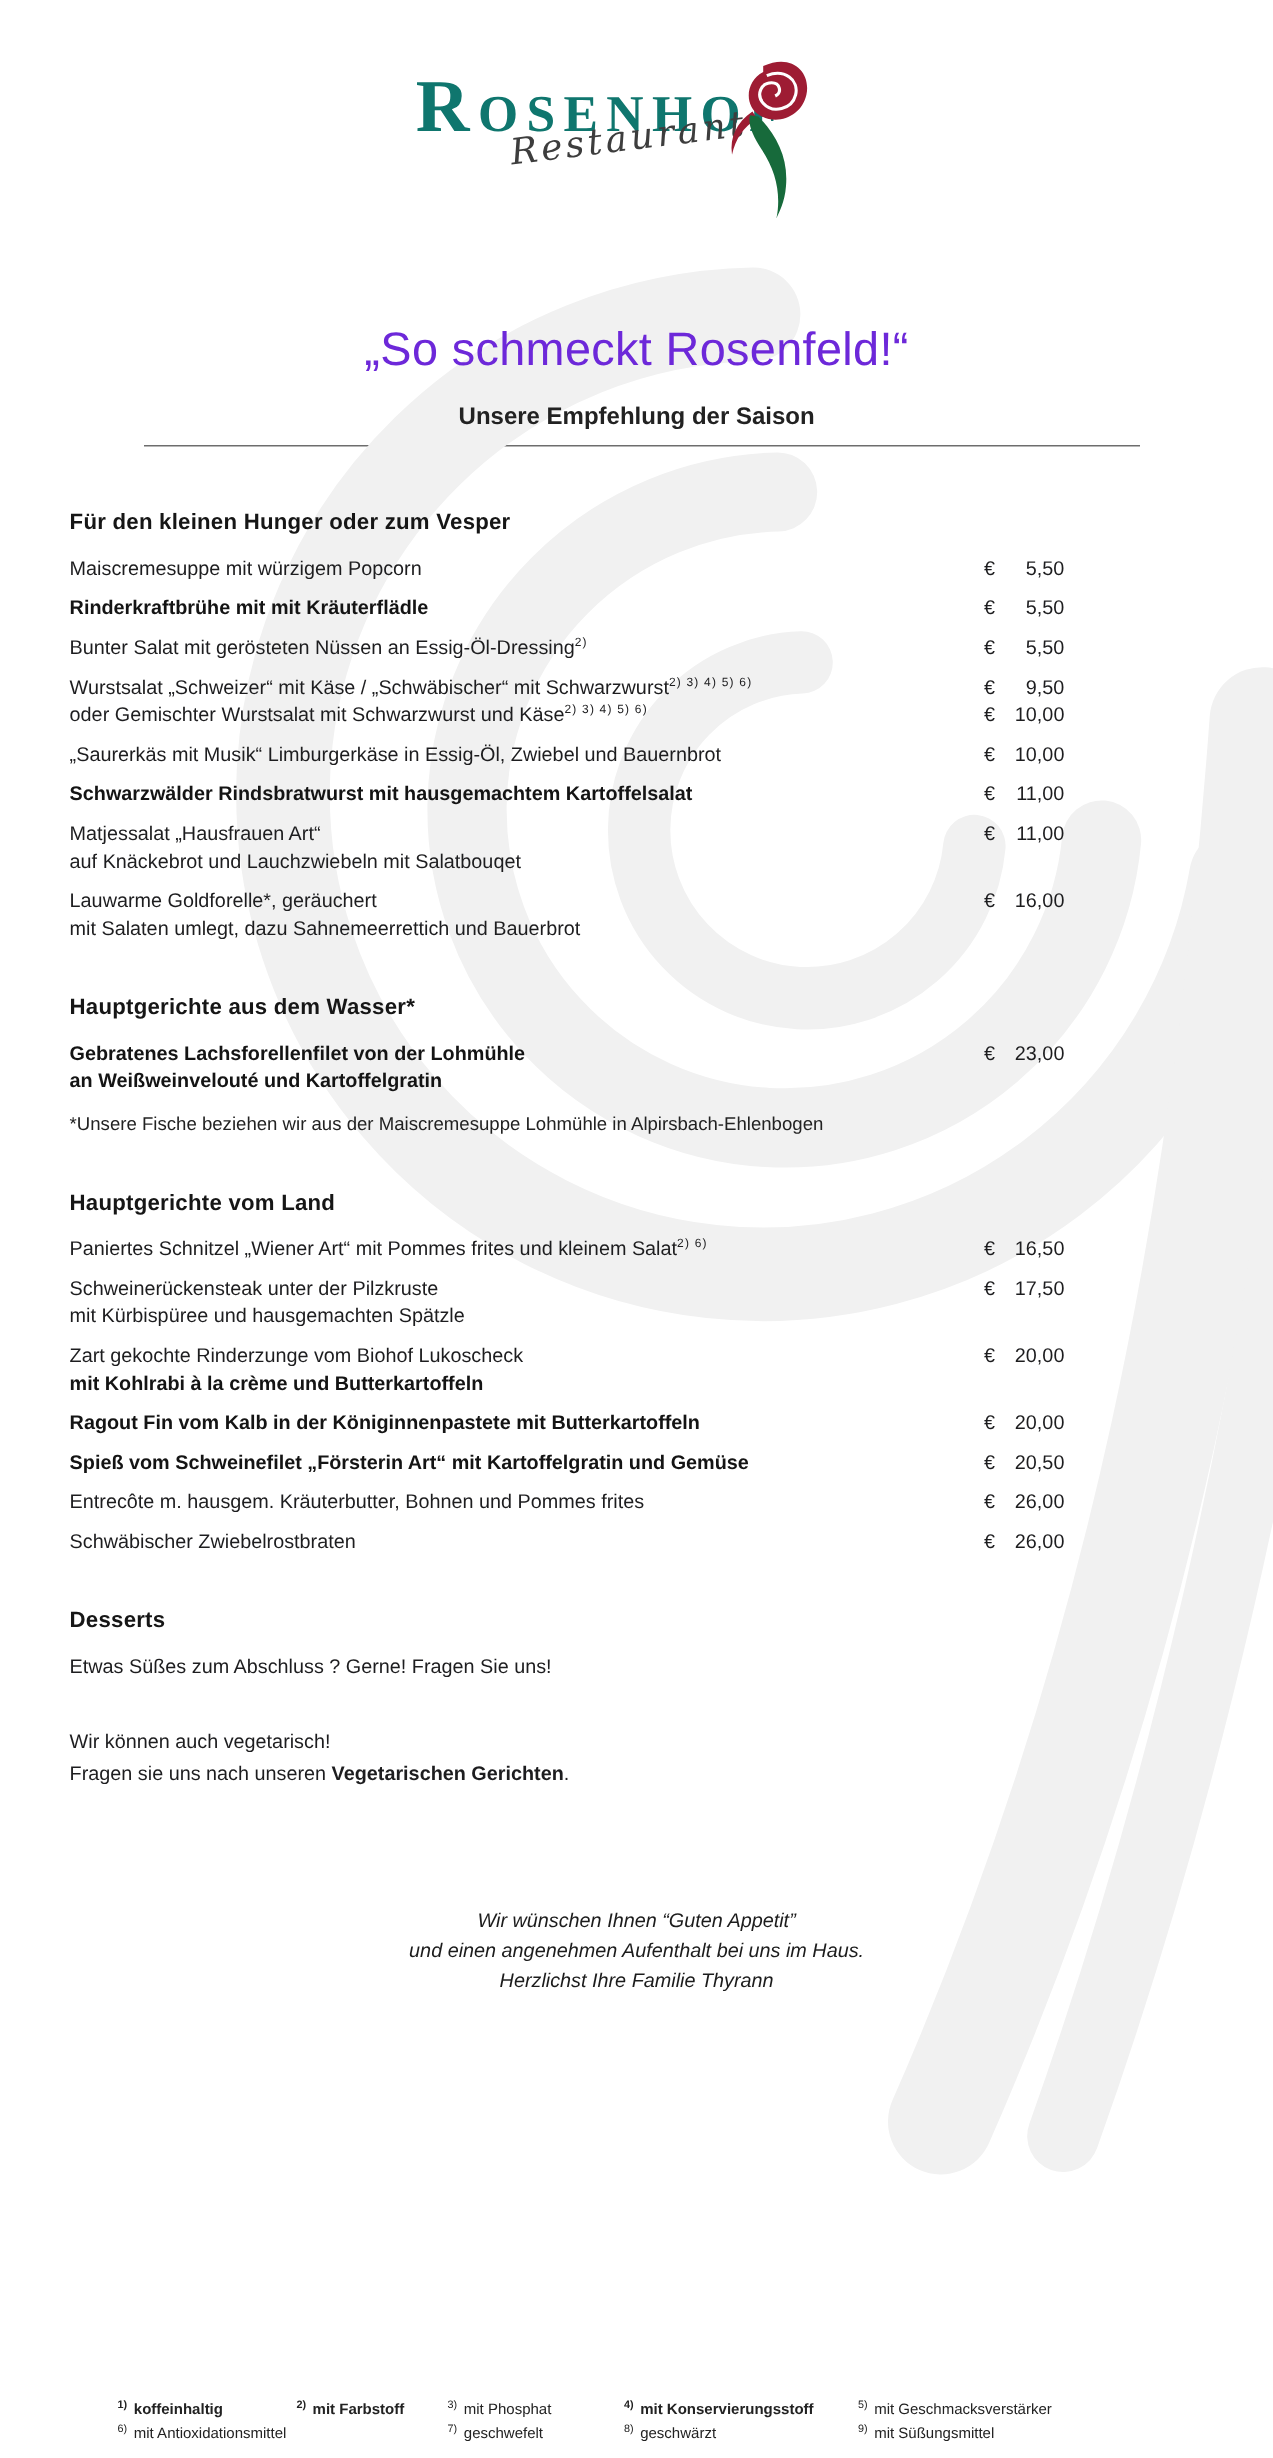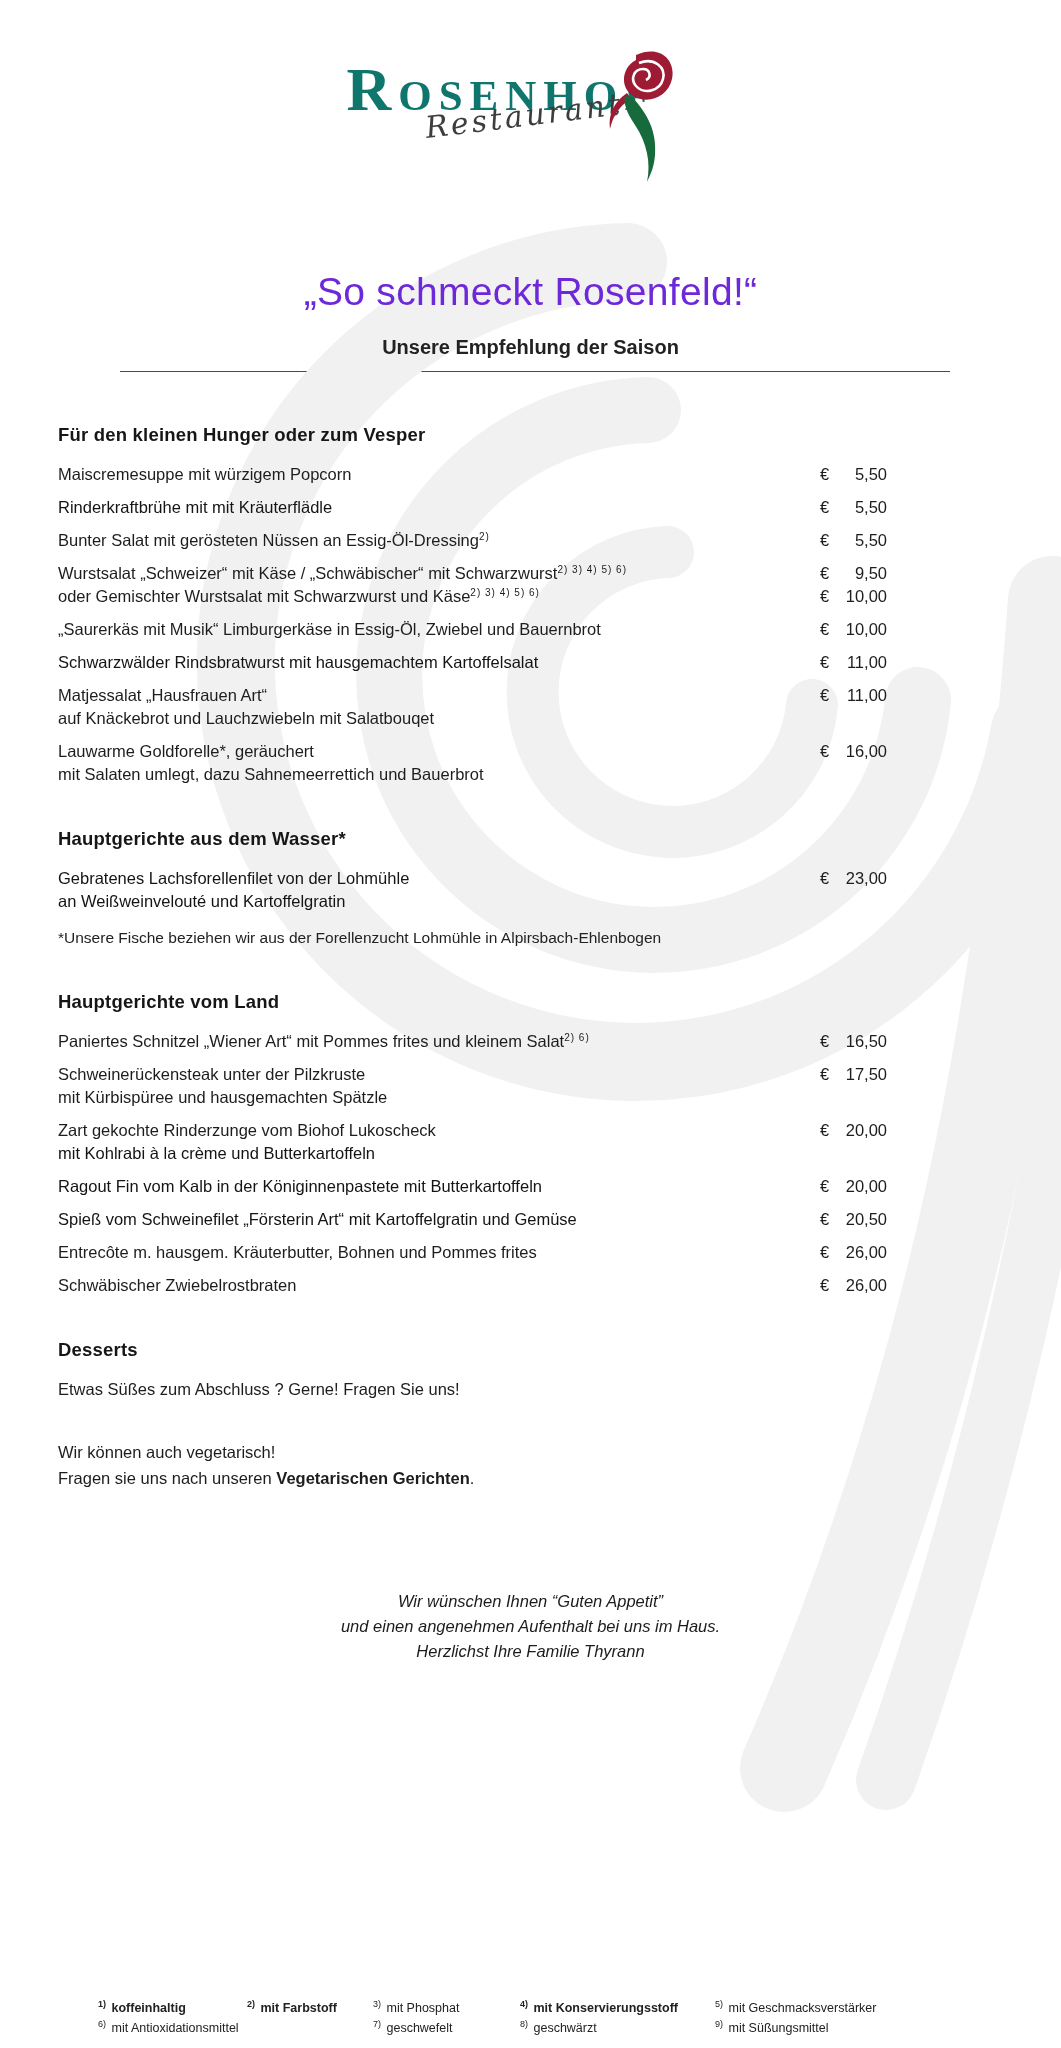--- a/index.html
+++ b/index.html
@@ -29,21 +29,21 @@
   .page-title{font-size:39px;font-weight:400;color:#6d28d9;margin:62px 0 22px 0;letter-spacing:.3px;}
   .page-subtitle{font-size:20px;color:#222;margin:0 0 12px 0;}
   .rule{border:none;border-top:1px solid #4a4a4a;margin:0 111px 0 120px;}
   
   .menu{position:relative;padding:0 174px 0 58px;}
   .section-heading{font-size:18.5px;font-weight:700;color:#161616;margin:42px 0 17px 0;letter-spacing:.2px;}
   .menu-section.first .section-heading{margin-top:52px;}
   .menu-item{margin-bottom:10px;}
   .menu-row{display:flex;align-items:flex-end;line-height:23px;font-size:16.5px;}
   .row-text{flex:1 1 auto;padding-right:10px;}
-  .row-text.bold{font-weight:400;color:#141414;}
+  .row-text.bold{font-weight:700;color:#141414;}
   .row-text sup{font-size:10px;vertical-align:super;line-height:0;letter-spacing:1px;}
   .price{flex:0 0 67px;display:flex;justify-content:space-between;white-space:nowrap;}
   .section-note{font-size:15.5px;color:#222;margin:14px 0 0 0;line-height:22px;}
   
   .veg-block{margin:38px 0 0 0;font-size:16.5px;line-height:26px;}
   .veg-block p{margin:0;}
   .veg-block strong{font-weight:700;}
   
   .closing{margin-top:98px;text-align:center;font-style:italic;font-size:16.5px;line-height:25px;color:#1c1c1c;}
   .closing p{margin:0;}
@@ -181,21 +181,21 @@
           <span class="row-text bold">Gebratenes Lachsforellenfilet von der Lohmühle</span>
           <span class="price">
             <span>€</span>
             <span>23,00</span>
           </span>
         </div>
         <div class="menu-row">
           <span class="row-text bold">an Weißweinvelouté und Kartoffelgratin</span>
         </div>
       </div>
-      <p class="section-note">*Unsere Fische beziehen wir aus der Forellenzucht Lohmühle in Alpirsbach-Ehlenbogen</p>
+      <p class="section-note">*Unsere Fische beziehen wir aus der Maiscremesuppe Lohmühle in Alpirsbach-Ehlenbogen</p>
     </section>
     <section class="menu-section">
       <h3 class="section-heading">Hauptgerichte vom Land</h3>
       <div class="menu-item">
         <div class="menu-row">
           <span class="row-text">Paniertes Schnitzel „Wiener Art“ mit Pommes frites und kleinem Salat<sup>2) 6)</sup></span>
           <span class="price">
             <span>€</span>
             <span>16,50</span>
           </span>

